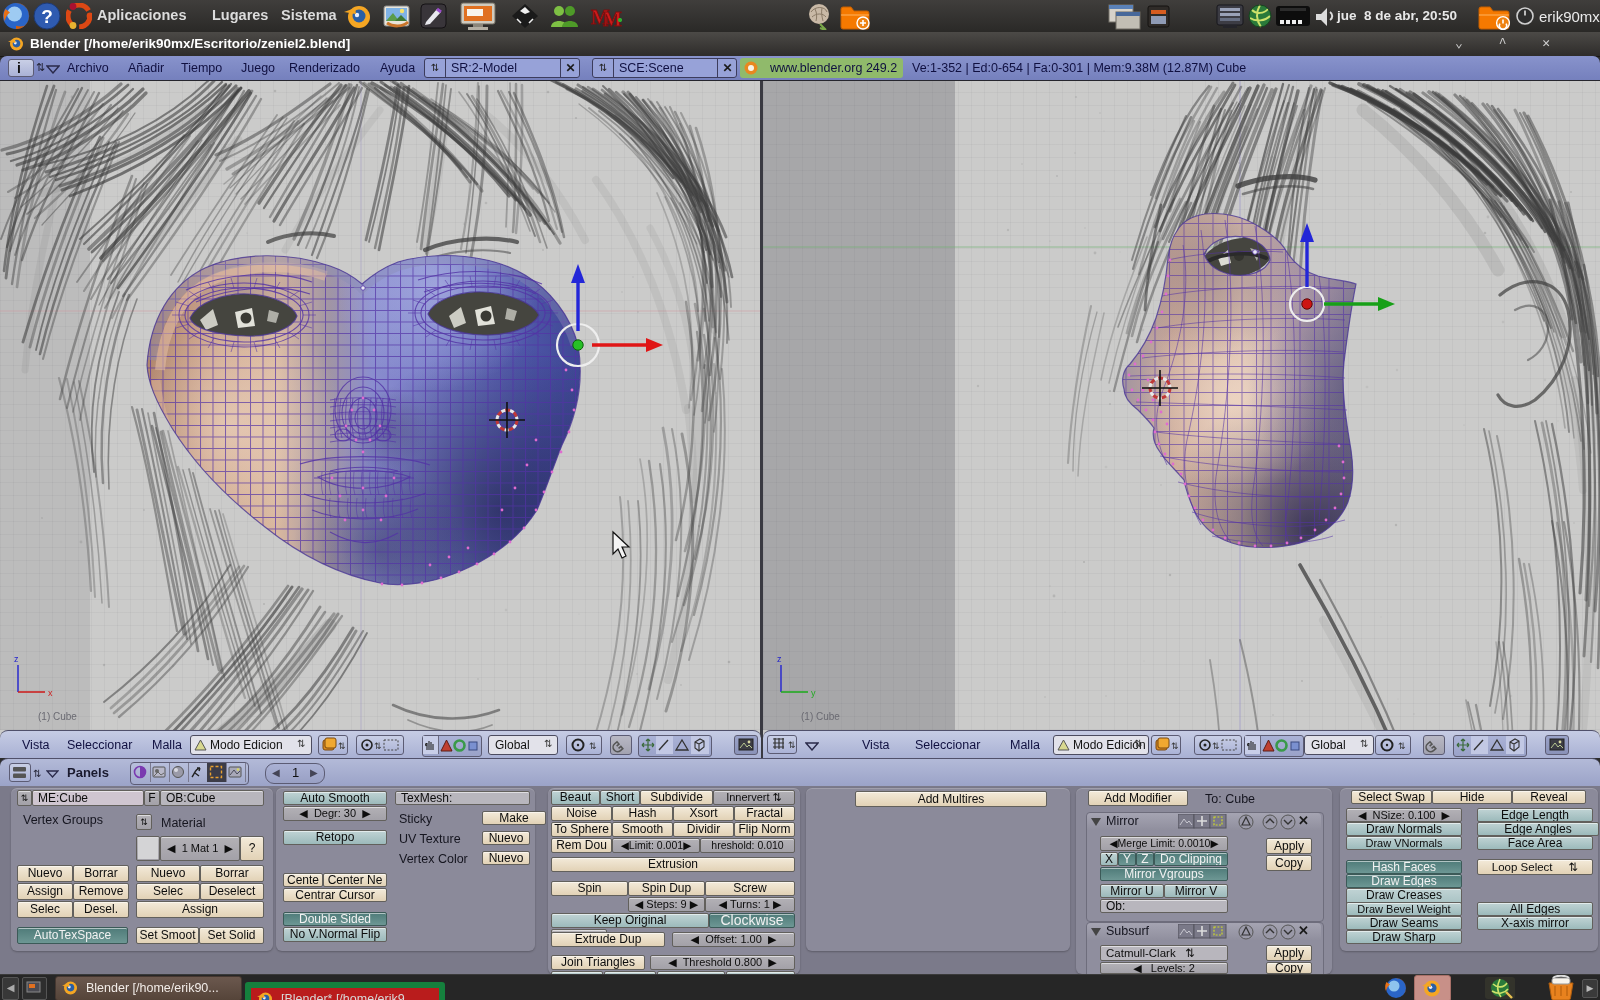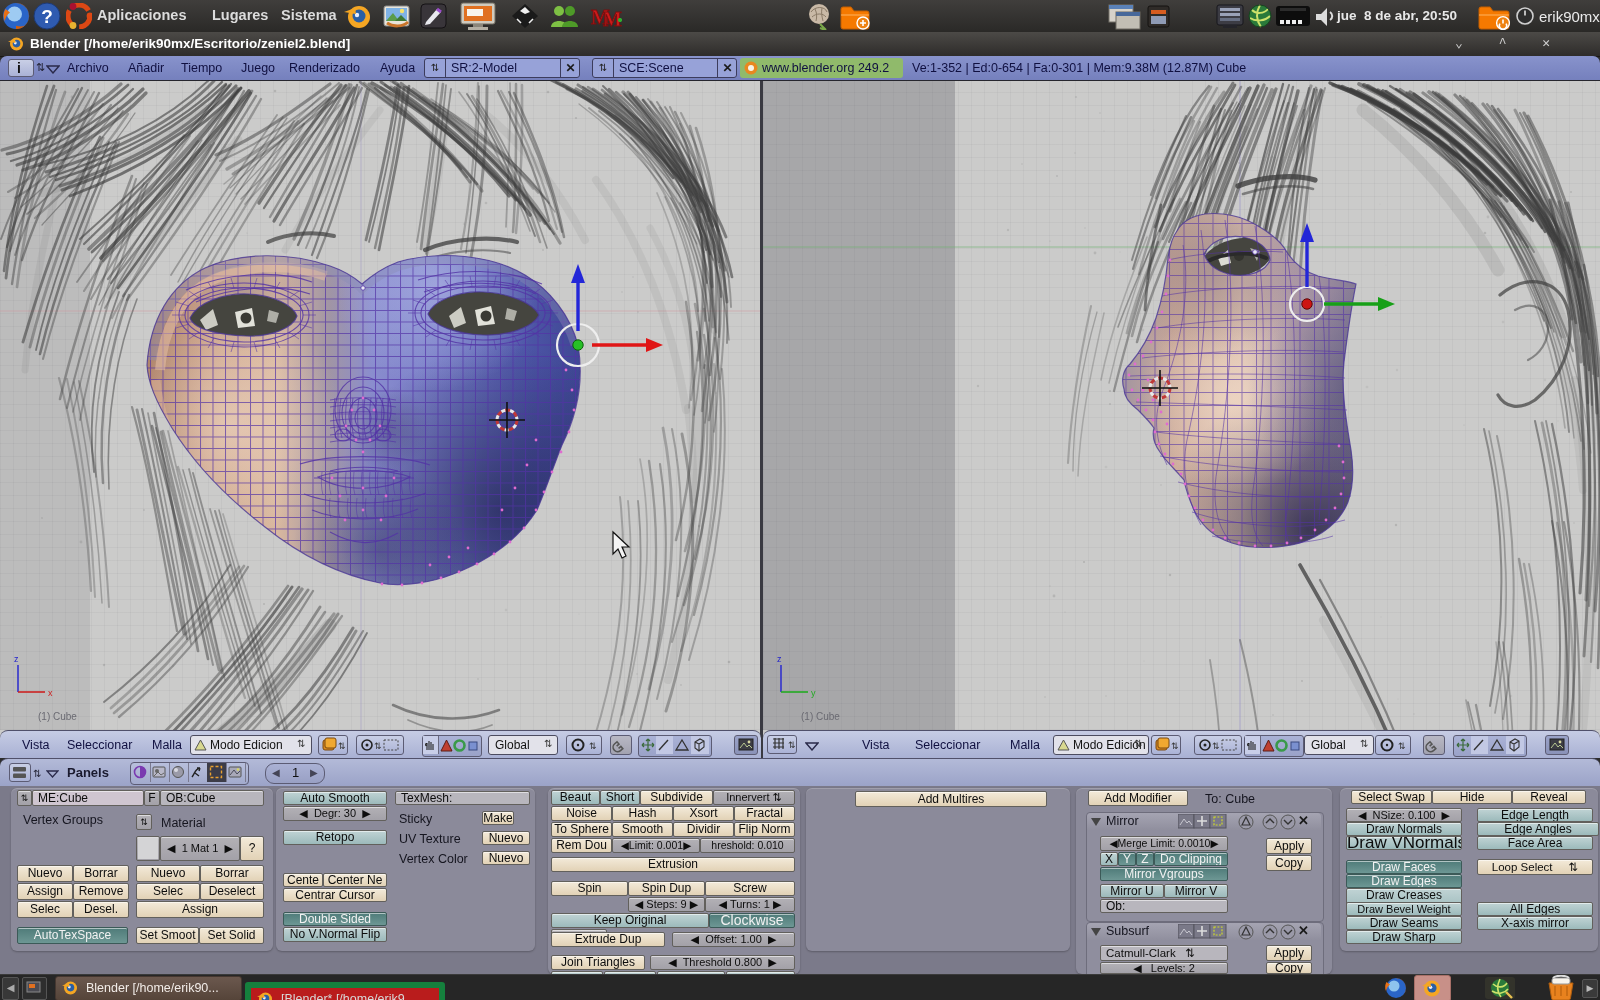--- a/index.html
+++ b/index.html
@@ -162,21 +162,21 @@
     <div class="abs" style="left:592px;top:2px;width:145px;height:20px;background:#97a2d8;border:1px solid #3c3c5c;border-radius:3px;box-sizing:border-box">
       <div class="abs" style="left:0;top:0;width:20px;height:18px;border-right:1px solid #3c3c5c;font-size:10px;text-align:center;line-height:18px;color:#222">⇅</div>
       <div class="abs nav" style="left:26px;top:2px;font-size:12.5px">SCE:Scene</div>
       <div class="abs" style="left:124px;top:0;width:19px;height:18px;border-left:1px solid #3c3c5c;font-size:12px;font-weight:bold;text-align:center;line-height:18px;color:#1a1a1a">✕</div>
     </div>
     <div class="abs" style="left:740px;top:2px;width:163px;height:20px;background:#90ba6b;border-radius:3px">
       <svg class="abs" style="left:4px;top:3px" width="14" height="14">
         <circle cx="7" cy="7" r="6.5" fill="#e88820"></circle>
         <circle cx="7" cy="7" r="3" fill="#f8f4e8"></circle>
       </svg>
-      <div class="abs nav" style="left:22px;top:3px;font-size:12.5px">www.blender.org 249.2</div>
+      <div class="abs nav" style="left:30px;top:3px;font-size:12.5px">www.blender.org 249.2</div>
     </div>
     <div class="abs nav" style="left:912px;top:5px;font-size:12.5px">Ve:1-352 | Ed:0-654 | Fa:0-301 | Mem:9.38M (12.87M) Cube</div>
   </div>
 <div class="abs" style="left:0;top:80px;width:761px;height:678px;background:#cbcbca;overflow:hidden">
     <div class="abs" style="left:0;top:0;width:761px;height:650px;background-image:repeating-linear-gradient(0deg,rgba(105,105,112,.07) 0 1px,transparent 1px 13px),repeating-linear-gradient(90deg,rgba(105,105,112,.07) 0 1px,transparent 1px 13px)"></div>
     <div class="abs" style="left:0;top:0;width:90px;height:650px;background:rgba(60,60,70,.10)"></div>
     <svg class="abs" style="left:0;top:0" width="761" height="678" viewBox="0 0 761 678">
       <path d="M0,231 H761" stroke="#cf9aa2" stroke-width="1" stroke-opacity=".55"></path>
       <path d="M361,0 V650" stroke="#9a8fc0" stroke-width="1" stroke-opacity=".45"></path>
       <path d="M205,28 C 155,68 98,98 42,113" fill="none" stroke="#3e3e3e" stroke-width="8" stroke-opacity="0.07" stroke-linecap="round"></path>
@@ -1307,21 +1307,21 @@
 <div class="b " style="left:200px;top:883px;width:64px;height:17px;font-size:12px;line-height:15px">Deselect</div>
 <div class="b " style="left:136px;top:901px;width:128px;height:17px;font-size:12px;line-height:15px">Assign</div>
 <div class="b p" style="left:17px;top:927px;width:111px;height:17px;font-size:12px;line-height:15px">AutoTexSpace</div>
 <div class="b " style="left:136px;top:927px;width:63px;height:17px;font-size:12px;line-height:15px">Set Smoot</div>
 <div class="b " style="left:199px;top:927px;width:65px;height:17px;font-size:12px;line-height:15px">Set Solid</div>
 <div class="b t" style="left:283px;top:791px;width:104px;height:14px;font-size:12px;line-height:12px">Auto Smooth</div>
 <div class="b g" style="left:283px;top:806px;width:104px;height:15px;font-size:11px;line-height:13px">◀&nbsp; Degr: 30 &nbsp;▶</div>
 <div class="b t" style="left:283px;top:830px;width:104px;height:15px;font-size:12px;line-height:13px">Retopo</div>
 <div class="b f" style="left:395px;top:791px;width:135px;height:14px;font-size:12px;line-height:12px">TexMesh:</div>
 <div class="lbl" style="left:399px;top:812px;font-size:12.5px;color:#15151f">Sticky</div>
-<div class="b " style="left:482px;top:811px;width:32px;height:14px;font-size:12px;line-height:12px">Make</div>
+<div class="b " style="left:482px;top:811px;width:64px;height:14px;font-size:12px;line-height:12px">Make</div>
 <div class="lbl" style="left:399px;top:832px;font-size:12.5px;color:#15151f">UV Texture</div>
 <div class="b " style="left:482px;top:831px;width:48px;height:14px;font-size:12px;line-height:12px">Nuevo</div>
 <div class="lbl" style="left:399px;top:852px;font-size:12.5px;color:#15151f">Vertex Color</div>
 <div class="b " style="left:482px;top:851px;width:48px;height:14px;font-size:12px;line-height:12px">Nuevo</div>
 <div class="b " style="left:283px;top:873px;width:40px;height:14px;font-size:12px;line-height:12px">Cente</div>
 <div class="b " style="left:323px;top:873px;width:64px;height:14px;font-size:12px;line-height:12px">Center Ne</div>
 <div class="b " style="left:283px;top:888px;width:104px;height:14px;font-size:12px;line-height:12px">Centrar Cursor</div>
 <div class="b p" style="left:283px;top:912px;width:104px;height:14px;font-size:12px;line-height:12px">Double Sided</div>
 <div class="b t" style="left:283px;top:927px;width:104px;height:15px;font-size:12px;line-height:13px">No V.Normal Flip</div>
 <div class="b t" style="left:551px;top:790px;width:49px;height:15px;font-size:12px;line-height:13px">Beaut</div>
@@ -1426,25 +1426,25 @@
 <div class="abs" style="left:1298px;top:923px;font-size:13px;font-weight:bold;color:#1a1a1a">✕</div>
 <div class="b f" style="left:1100px;top:945px;width:128px;height:16px;font-size:11.5px;line-height:14px">Catmull-Clark &nbsp;&nbsp;⇅</div>
 <div class="b g" style="left:1100px;top:962px;width:128px;height:12px;font-size:11px;line-height:10px">◀&nbsp;&nbsp;&nbsp;Levels: 2</div>
 <div class="b " style="left:1266px;top:945px;width:46px;height:16px;font-size:12px;line-height:14px">Apply</div>
 <div class="b " style="left:1266px;top:962px;width:46px;height:12px;font-size:12px;line-height:10px">Copy</div>
 <div class="b " style="left:1351px;top:790px;width:81px;height:14px;font-size:12px;line-height:12px">Select Swap</div>
 <div class="b " style="left:1432px;top:790px;width:80px;height:14px;font-size:12px;line-height:12px">Hide</div>
 <div class="b " style="left:1512px;top:790px;width:74px;height:14px;font-size:12px;line-height:12px">Reveal</div>
 <div class="b g" style="left:1346px;top:808px;width:116px;height:14px;font-size:11px;line-height:12px">◀&nbsp; NSize: 0.100 &nbsp;▶</div>
 <div class="b t" style="left:1346px;top:822px;width:116px;height:14px;font-size:12px;line-height:12px">Draw Normals</div>
-<div class="b t" style="left:1346px;top:836px;width:116px;height:14px;font-size:17px;line-height:12px">Draw VNormals</div>
+<div class="b t" style="left:1346px;top:836px;width:116px;height:14px;font-size:11px;line-height:12px">Draw VNormals</div>
 <div class="b t" style="left:1477px;top:808px;width:116px;height:14px;font-size:12px;line-height:12px">Edge Length</div>
 <div class="b t" style="left:1477px;top:822px;width:122px;height:14px;font-size:12px;line-height:12px">Edge Angles</div>
 <div class="b t" style="left:1477px;top:836px;width:116px;height:14px;font-size:12px;line-height:12px">Face Area</div>
-<div class="b p" style="left:1346px;top:860px;width:116px;height:14px;font-size:12px;line-height:12px">Draw Faces</div>
+<div class="b p" style="left:1346px;top:860px;width:116px;height:14px;font-size:12px;line-height:12px">Hash Faces</div>
 <div class="b p" style="left:1346px;top:874px;width:116px;height:14px;font-size:12px;line-height:12px">Draw Edges</div>
 <div class="b t" style="left:1346px;top:888px;width:116px;height:24px;font-size:12px;line-height:12px">Draw Creases</div>
 <div class="b t" style="left:1346px;top:902px;width:116px;height:14px;font-size:11px;line-height:12px">Draw Bevel Weight</div>
 <div class="b t" style="left:1346px;top:916px;width:116px;height:14px;font-size:12px;line-height:12px">Draw Seams</div>
 <div class="b t" style="left:1346px;top:930px;width:116px;height:14px;font-size:12px;line-height:12px">Draw Sharp</div>
 <div class="b " style="left:1477px;top:859px;width:116px;height:16px;font-size:11.5px;line-height:14px">Loop Select &nbsp;&nbsp;&nbsp;&nbsp;⇅</div>
 <div class="b t" style="left:1477px;top:902px;width:116px;height:14px;font-size:12px;line-height:12px">All Edges</div>
 <div class="b t" style="left:1477px;top:916px;width:116px;height:14px;font-size:12px;line-height:12px">X-axis mirror</div>
 <div class="abs" style="left:0;top:974px;width:1600px;height:26px;background:#262626;border-top:1px solid #3a3a3a">
     <div class="abs" style="left:2px;top:2px;width:15px;height:21px;background:#383838;border:1px solid #555;border-radius:2px;color:#aaa;font-size:10px;text-align:center;line-height:20px">◀</div>

